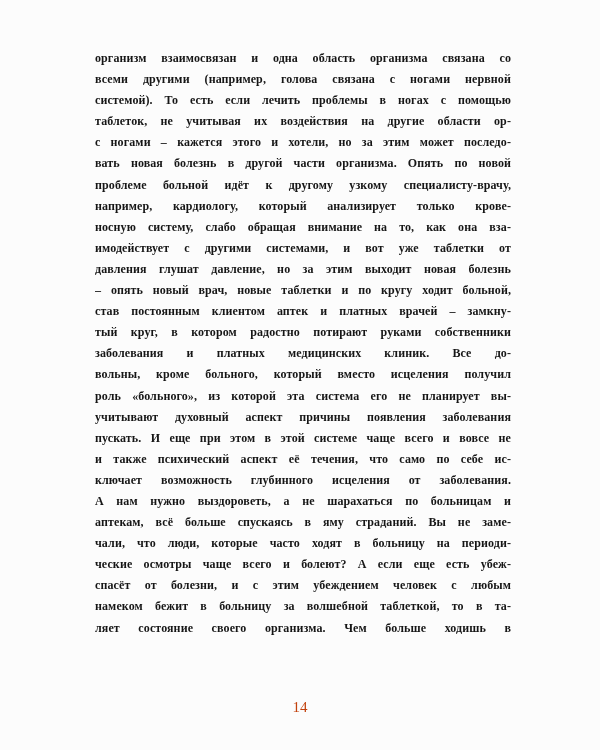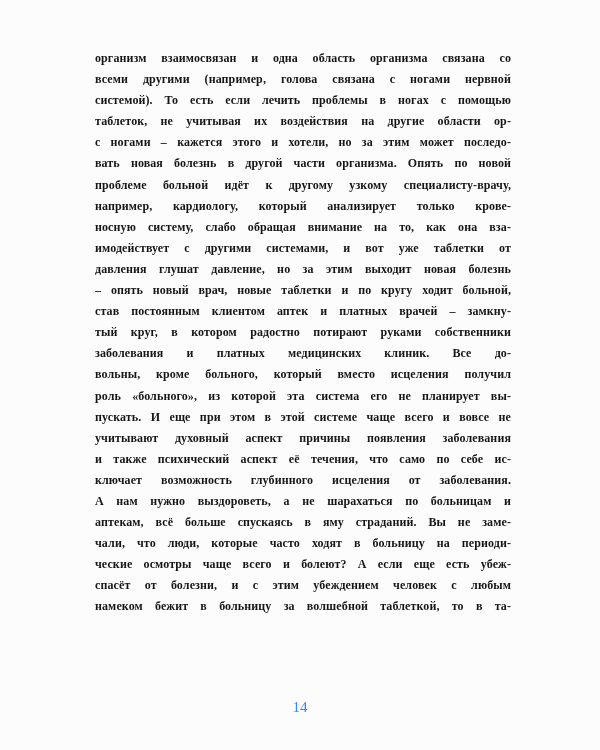--- a/index.html
+++ b/index.html
@@ -40,21 +40,21 @@
   .page-number {
     position: absolute;
     left: 0;
     right: 0;
     top: 696px;
     height: 22px;
     line-height: 22px;
     text-align: center;
     font-size: 15px;
     font-weight: 400;
-    color: #3b82f6;
+    color: #c2410c;
   }
 </style>
 </head>
 <body>
 
 <div class="page">
   <div class="text-block">
     <div class="line">организм взаимосвязан и одна область организма связана со</div>
     <div class="line">всеми другими (например, голова связана с ногами нервной</div>
     <div class="line">системой). То есть если лечить проблемы в ногах с помощью</div>
@@ -65,25 +65,26 @@
     <div class="line">например, кардиологу, который анализирует только крове-</div>
     <div class="line">носную систему, слабо обращая внимание на то, как она вза-</div>
     <div class="line">имодействует с другими системами, и вот уже таблетки от</div>
     <div class="line">давления глушат давление, но за этим выходит новая болезнь</div>
     <div class="line">– опять новый врач, новые таблетки и по кругу ходит больной,</div>
     <div class="line">став постоянным клиентом аптек и платных врачей – замкну-</div>
     <div class="line">тый круг, в котором радостно потирают руками собственники</div>
     <div class="line">заболевания и платных медицинских клиник. Все до-</div>
     <div class="line">вольны, кроме больного, который вместо исцеления получил</div>
     <div class="line">роль «больного», из которой эта система его не планирует вы-</div>
+    <div class="line">учитывают духовный аспект причины появления заболевания</div>
     <div class="line">пускать. И еще при этом в этой системе чаще всего и вовсе не</div>
-    <div class="line">учитывают духовный аспект причины появления заболевания</div>
     <div class="line">и также психический аспект её течения, что само по себе ис-</div>
     <div class="line">ключает возможность глубинного исцеления от заболевания.</div>
     <div class="line">А нам нужно выздороветь, а не шарахаться по больницам и</div>
     <div class="line">аптекам, всё больше спускаясь в яму страданий. Вы не заме-</div>
     <div class="line">чали, что люди, которые часто ходят в больницу на периоди-</div>
     <div class="line">ческие осмотры чаще всего и болеют? А если еще есть убеж-</div>
     <div class="line">спасёт от болезни, и с этим убеждением человек с любым</div>
     <div class="line">намеком бежит в больницу за волшебной таблеткой, то в та-</div>
+    <div class="line">ляет состояние своего организма. Чем больше ходишь в</div>
   </div>
   <div class="page-number">14</div>
 </div>
 
 </body></html>

